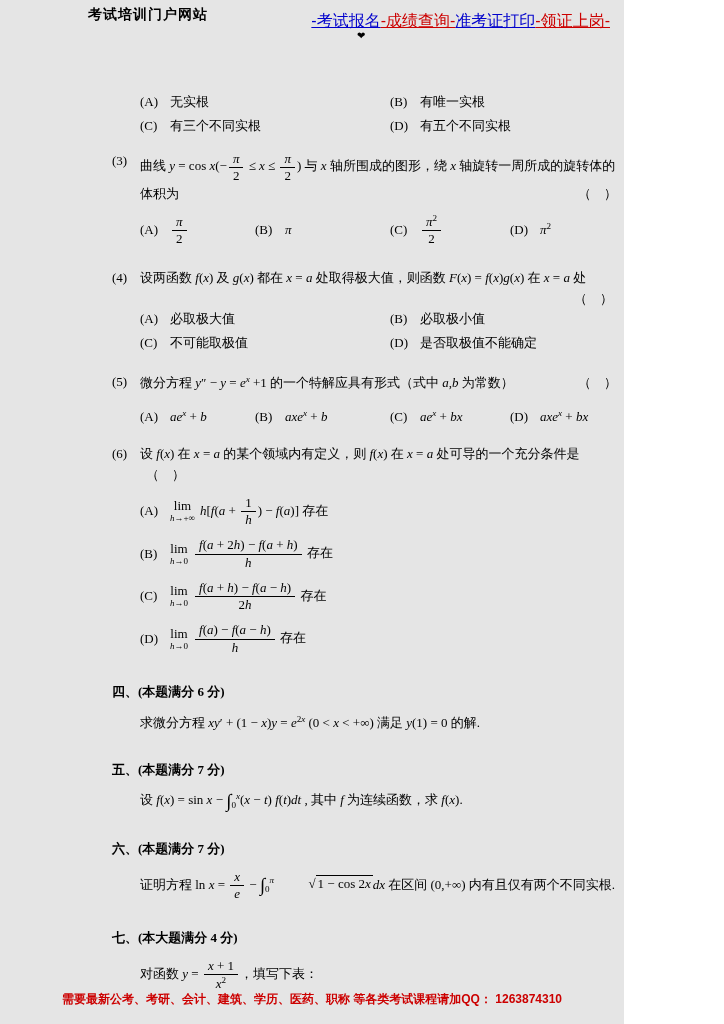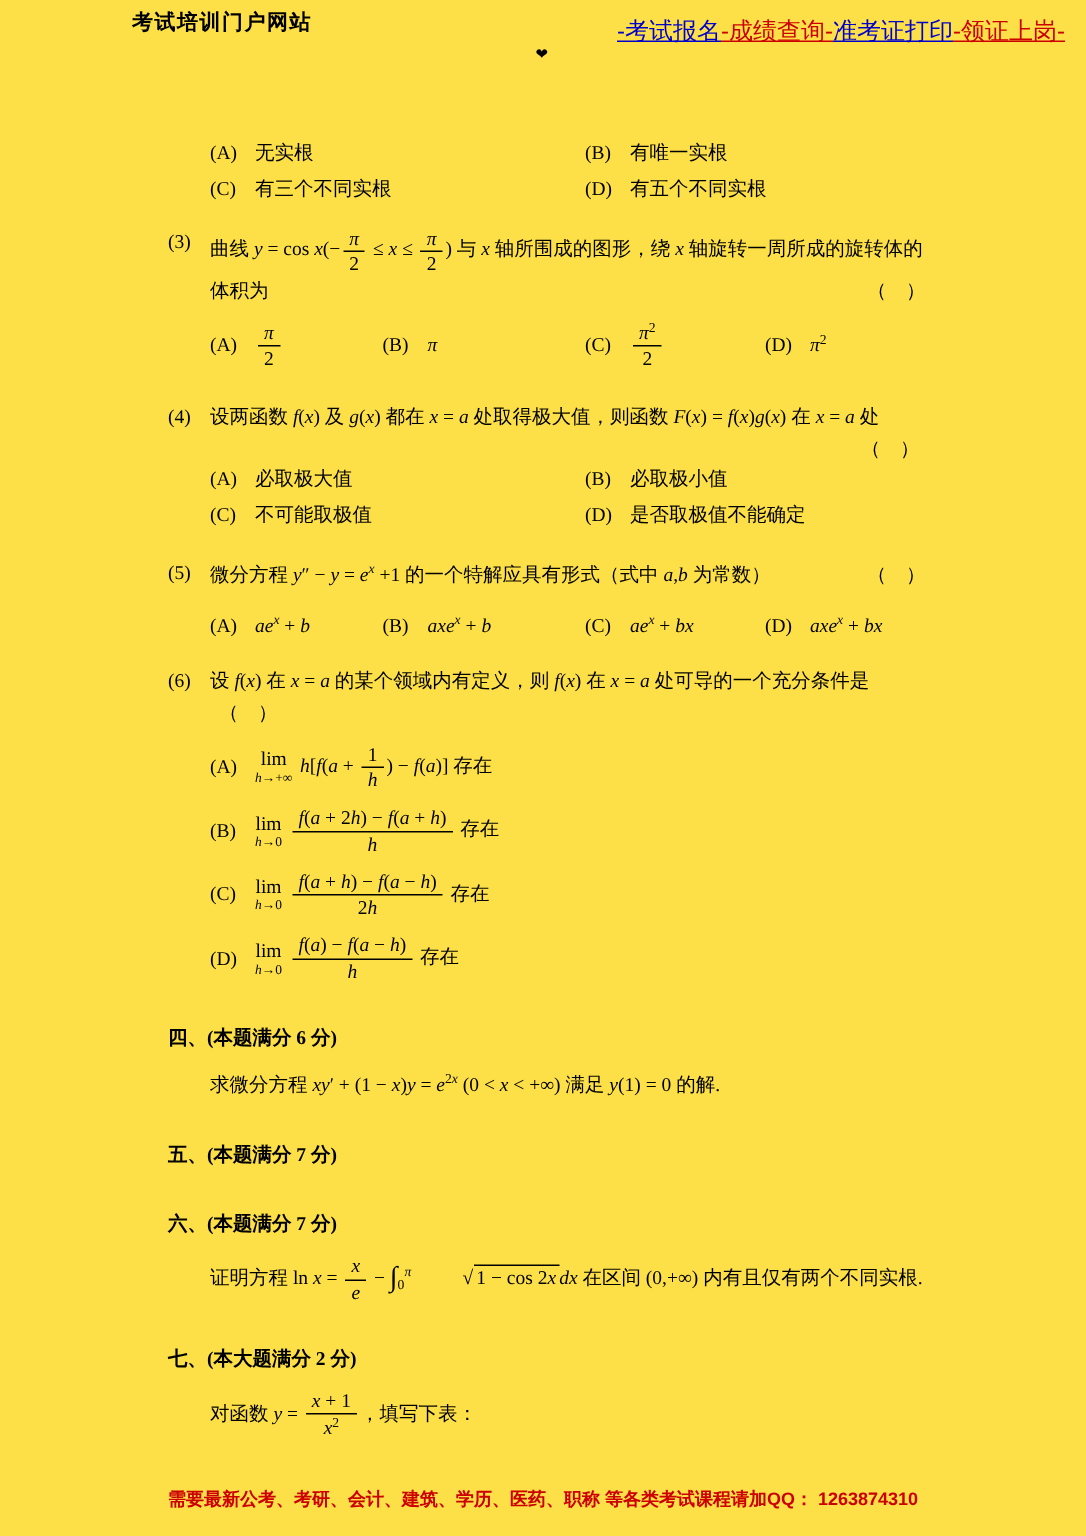--- a/index.html
+++ b/index.html
@@ -2,21 +2,21 @@
 <html><head>
 <meta charset="utf-8">
 <style>
   * { box-sizing: border-box; }
   html,body { margin:0; padding:0; }
   body {
     width:724px; height:1024px;
     background:#ffffff; color:#000;
     font-family:"Liberation Serif","DejaVu Serif",serif;
   }
-  .page { position:relative; width:724px; height:1024px; overflow:hidden; background:#fde047; }
+  .page { position:relative; width:624px; height:1024px; overflow:hidden; background:#e5e5e5; }
 
   
   .site-title {
     position:absolute; left:88px; top:6px;
     font-size:14px; font-weight:bold; letter-spacing:1px;
     font-family:"Liberation Sans","DejaVu Sans",sans-serif;
   }
   .search-line {
     position:absolute; left:10px; top:27px; font-size:12px;
     font-family:"Liberation Sans","DejaVu Sans",sans-serif;
@@ -258,32 +258,33 @@
           </span> 存在</span>
     </div>
 
     <div class="section">
       <div class="sec-title">四、(本题满分 6 分)</div>
       <div class="sec-body">求微分方程 <i>xy</i>′ + (1 − <i>x</i>)<i>y</i> = <i>e</i><sup>2<i>x</i></sup> (0 &lt; <i>x</i> &lt; +∞) 满足 <i>y</i>(1) = 0 的解.</div>
     </div>
 
     <div class="section">
       <div class="sec-title">五、(本题满分 7 分)</div>
+      <div class="sec-body">设 <i>f</i>(<i>x</i>) = sin <i>x</i> − <span class="int">∫</span><sub>0</sub><sup><i>x</i></sup>(<i>x</i> − <i>t</i>) <i>f</i>(<i>t</i>)<i>dt</i> , 其中 <i>f</i> 为连续函数，求 <i>f</i>(<i>x</i>).</div>
     </div>
 
     <div class="section">
       <div class="sec-title">六、(本题满分 7 分)</div>
       <div class="sec-body">证明方程 ln <i>x</i> = <span class="frac">
             <span class="num"><i>x</i></span>
             <span class="den"><i>e</i></span>
           </span> − <span class="int">∫</span><sub>0</sub><sup><i>π</i></sup> <span class="sqrt">√<span class="rad">1 − cos 2<i>x</i></span></span><i>dx</i> 在区间 (0,+∞) 内有且仅有两个不同实根.</div>
     </div>
 
     <div class="section">
-      <div class="sec-title">七、(本大题满分 2 分)</div>
+      <div class="sec-title">七、(本大题满分 4 分)</div>
       <div class="sec-body">对函数 <i>y</i> = <span class="frac">
             <span class="num"><i>x</i> + 1</span>
             <span class="den"><i>x</i><sup>2</sup></span>
           </span>，填写下表：</div>
     </div>
 
   </div>
 
   <div class="footer">需要最新公考、考研、会计、建筑、学历、医药、职称 等各类考试课程请加QQ： 1263874310</div>
 

